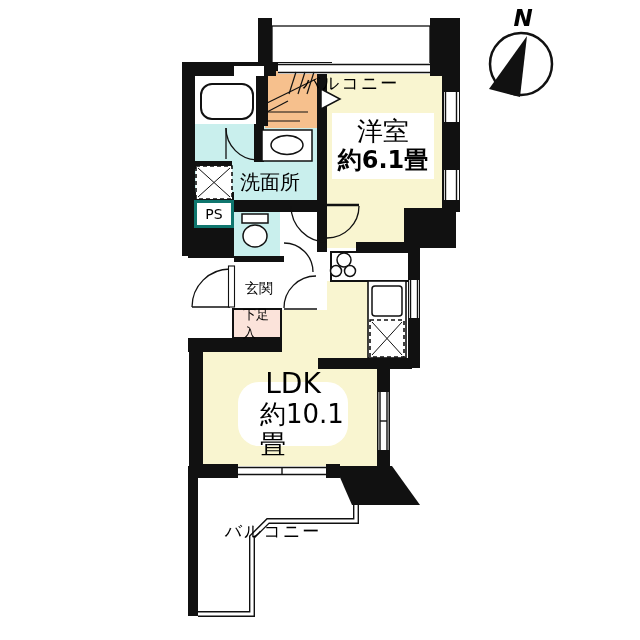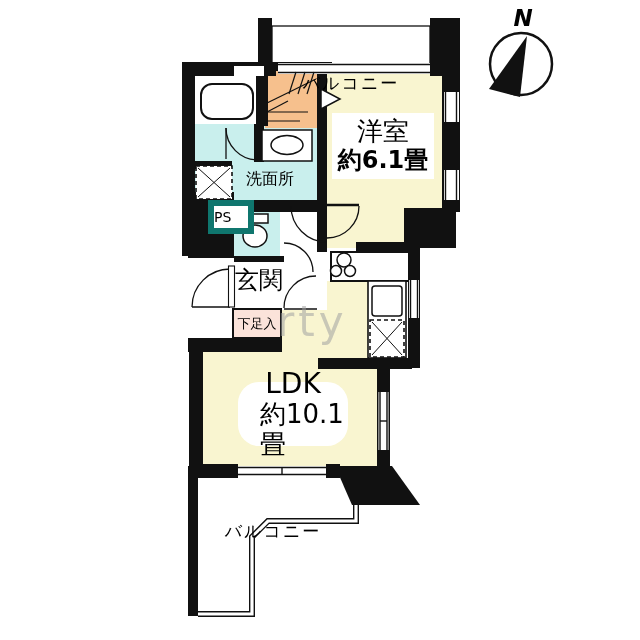--- a/index.html
+++ b/index.html
@@ -7,28 +7,28 @@
           font-family:"DejaVu Sans","Liberation Sans",sans-serif;}
   #plan-svg{position:absolute;left:0;top:0;}
   .lbl{position:absolute;color:#000;text-align:center;white-space:nowrap;}
   .lbl-balcony{font-size:17px;letter-spacing:2px;margin-top:36px;}
   .room-box{position:absolute;background:#fff;display:flex;flex-direction:column;
             align-items:center;justify-content:center;line-height:1.15;}
   .room-name{font-size:26px;}
   .room-size{font-size:24px;font-weight:bold;}
   .ldk-name{font-size:28px;font-weight:500;}
   .ldk-size{font-size:26px;margin-left:22px;}
-  .small-lbl{font-size:16px;}
-  .ps-box{position:absolute;left:208px;top:200px;width:34px;height:22px;background:#fff;
-          border:6px solid #0f766e;display:flex;align-items:center;
+  .small-lbl{font-size:20px;}
+  .ps-box{position:absolute;left:194px;top:200px;width:34px;height:22px;background:#fff;
+          border:3px solid #0f766e;display:flex;align-items:center;justify-content:center;
           font-size:14px;}
-  .genkan{left:229px;top:264px;width:60px;font-size:24px;}
+  .genkan{left:229px;top:280px;width:60px;font-size:14px;}
   .geta-box{position:absolute;left:232px;top:308px;width:50px;height:31px;background:#fbe3da;
             border:2px solid #111;box-sizing:border-box;display:flex;align-items:center;
-            justify-content:center;font-size:13px;}
+            justify-content:center;font-size:13px;padding-left:9px;}
   .senmenjo{left:230px;top:169px;width:80px;}
   .n-lbl{left:506px;top:5px;width:34px;font-size:23px;font-weight:bold;font-style:italic;}
   .watermark{position:absolute;left:277px;top:297px;font-size:42px;
              color:rgba(160,160,160,0.55);letter-spacing:4px;}
 </style>
 </head>
 <body>
 
 <div id="canvas">
 
@@ -202,14 +202,13 @@
 
   <div class="room-box" style="left:238px;top:382px;width:110px;height:64px;border-radius:21px;">
     <div class="ldk-name">LDK</div>
     <div class="ldk-size">約10.1畳</div>
   </div>
 
   <div class="lbl lbl-balcony" style="left:213px;top:484px;width:120px;">バルコニー</div>
 
   <div class="lbl n-lbl">N</div>
 
-  <div class="watermark">rty</div>
 </div>
 
 </body></html>

